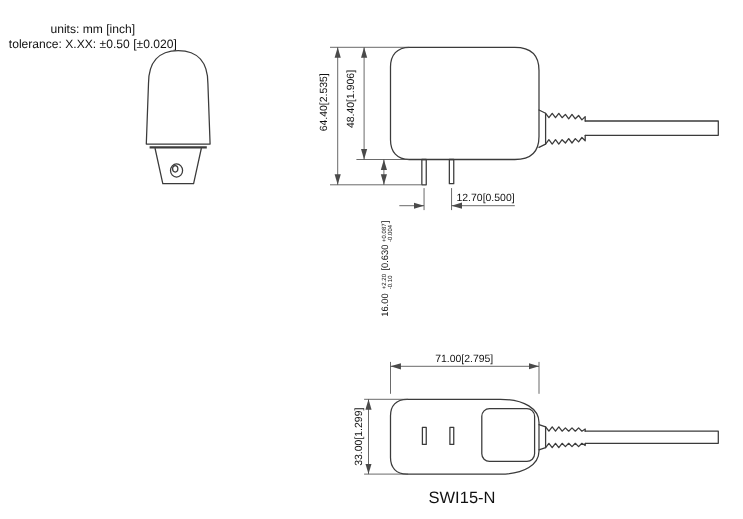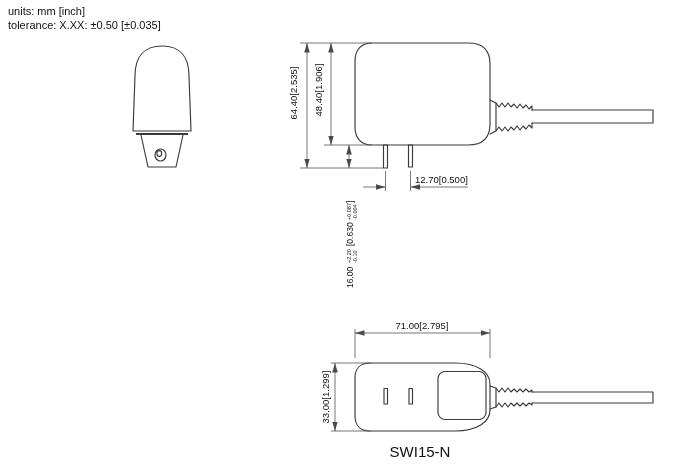--- a/index.html
+++ b/index.html
@@ -1,31 +1,31 @@
 <!DOCTYPE html>
 <html><head>
 <meta charset="utf-8">
 <style>
   html,body{margin:0;padding:0;background:#ffffff;}
   body{width:675px;height:472px;position:relative;font-family:"Liberation Sans",sans-serif;overflow:hidden;}
-  .header{position:absolute;left:8px;top:4px;font-size:11px;color:#111;line-height:1.3;}
+  .header{position:absolute;left:8px;top:20px;font-size:11px;color:#111;line-height:1.3;text-align:center;}
   svg{position:absolute;left:0;top:0;}
   .ln{stroke:#3b3b3b;stroke-width:1.15;fill:none;stroke-linejoin:round;stroke-linecap:round;}
   .ln2{stroke:#3b3b3b;stroke-width:2;fill:none;}
   .dim{stroke:#4a4a4a;stroke-width:0.75;fill:none;}
   .dimtext{font-family:"Liberation Sans",sans-serif;font-size:9.5px;fill:#111;}
   .toltext{font-family:"Liberation Sans",sans-serif;font-size:5.5px;fill:#111;}
   .titletext{font-family:"Liberation Sans",sans-serif;font-size:15px;fill:#111;}
 </style>
 </head>
 <body>
 
 <div class="header">
   <div>units: mm [inch]</div>
-  <div>tolerance: X.XX: ±0.50 [±0.035]</div>
+  <div>tolerance: X.XX: ±0.50 [±0.020]</div>
 </div>
 
 <svg width="675" height="472" viewBox="0 0 675 472">
   <defs>
     <marker id="arr" markerWidth="10" markerHeight="8" refX="9.5" refY="4" orient="auto-start-reverse" markerUnits="userSpaceOnUse">
       <path d="M0,1.2 L9.5,4 L0,6.8 Z" fill="#4a4a4a"></path>
     </marker>
   </defs>
 
   <g>

